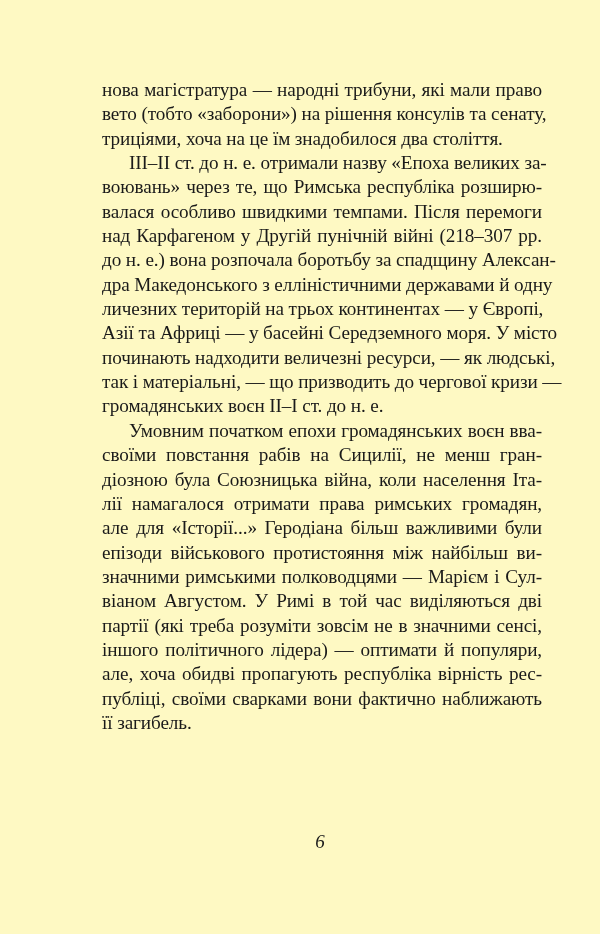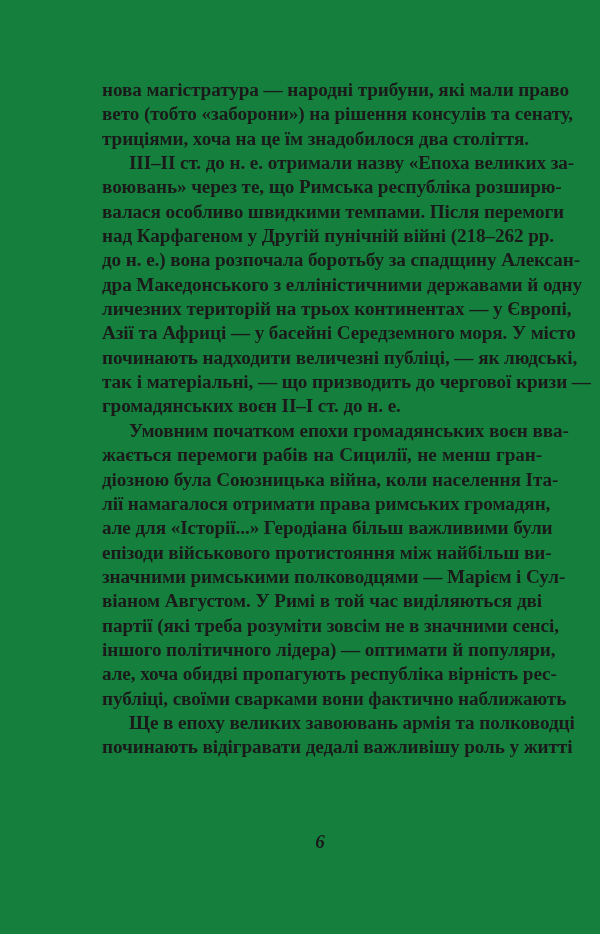--- a/index.html
+++ b/index.html
@@ -12,22 +12,21 @@
       height: 934px;
       position: relative;
       overflow: hidden;
       font-family: "Liberation Serif", "DejaVu Serif", serif;
       color: #1a1a1a;
     }
     .page {
       position: absolute;
       left: 0; top: 0;
       width: 600px; height: 934px;
-      background: #15803d;
-      font-weight: bold;
+      background: #fef9c3;
     }
     .text-block {
       position: absolute;
       left: 102px;
       top: 78px;
       width: 440px;
     }
     .line {
       display: block;
       height: 24.35px;
@@ -64,46 +63,43 @@
     <div>
       <span class="line">нова магістратура — народні трибуни, які мали право</span>
       <span class="line">вето (тобто «заборони») на рішення консулів та сенату,</span>
       <span class="line last">триціями, хоча на це їм знадобилося два століття.</span>
     </div>
 
     <div>
       <span class="line indent">III–II ст. до н. е. отримали назву «Епоха великих за-</span>
       <span class="line">воювань» через те, що Римська республіка розширю-</span>
       <span class="line">валася особливо швидкими темпами. Після перемоги</span>
-      <span class="line">над Карфагеном у Другій пунічній війні (218–262 рр.</span>
+      <span class="line">над Карфагеном у Другій пунічній війні (218–307 рр.</span>
       <span class="line">до н. е.) вона розпочала боротьбу за спадщину Алексан-</span>
       <span class="line">дра Македонського з елліністичними державами й одну</span>
       <span class="line">личезних територій на трьох континентах — у Європі,</span>
       <span class="line">Азії та Африці — у басейні Середземного моря. У місто</span>
-      <span class="line">починають надходити величезні публіці, — як людські,</span>
+      <span class="line">починають надходити величезні ресурси, — як людські,</span>
       <span class="line">так і матеріальні, — що призводить до чергової кризи —</span>
       <span class="line last">громадянських воєн II–I ст. до н. е.</span>
     </div>
 
     <div>
       <span class="line indent">Умовним початком епохи громадянських воєн вва-</span>
-      <span class="line">жається перемоги рабів на Сицилії, не менш гран-</span>
+      <span class="line">своїми повстання рабів на Сицилії, не менш гран-</span>
       <span class="line">діозною була Союзницька війна, коли населення Іта-</span>
       <span class="line">лії намагалося отримати права римських громадян,</span>
       <span class="line">але для «Історії...» Геродіана більш важливими були</span>
       <span class="line">епізоди військового протистояння між найбільш ви-</span>
       <span class="line">значними римськими полководцями — Марієм і Сул-</span>
       <span class="line">віаном Августом. У Римі в той час виділяються дві</span>
       <span class="line">партії (які треба розуміти зовсім не в значними сенсі,</span>
       <span class="line">іншого політичного лідера) — оптимати й популяри,</span>
       <span class="line">але, хоча обидві пропагують республіка вірність рес-</span>
       <span class="line">публіці, своїми сварками вони фактично наближають</span>
+      <span class="line last">її загибель.</span>
     </div>
 
-    <div>
-      <span class="line indent">Ще в епоху великих завоювань армія та полководці</span>
-      <span class="line">починають відігравати дедалі важливішу роль у житті</span>
-    </div>
 
   </div>
 
   <div class="page-number">6</div>
 </div>
 
 </body></html>

